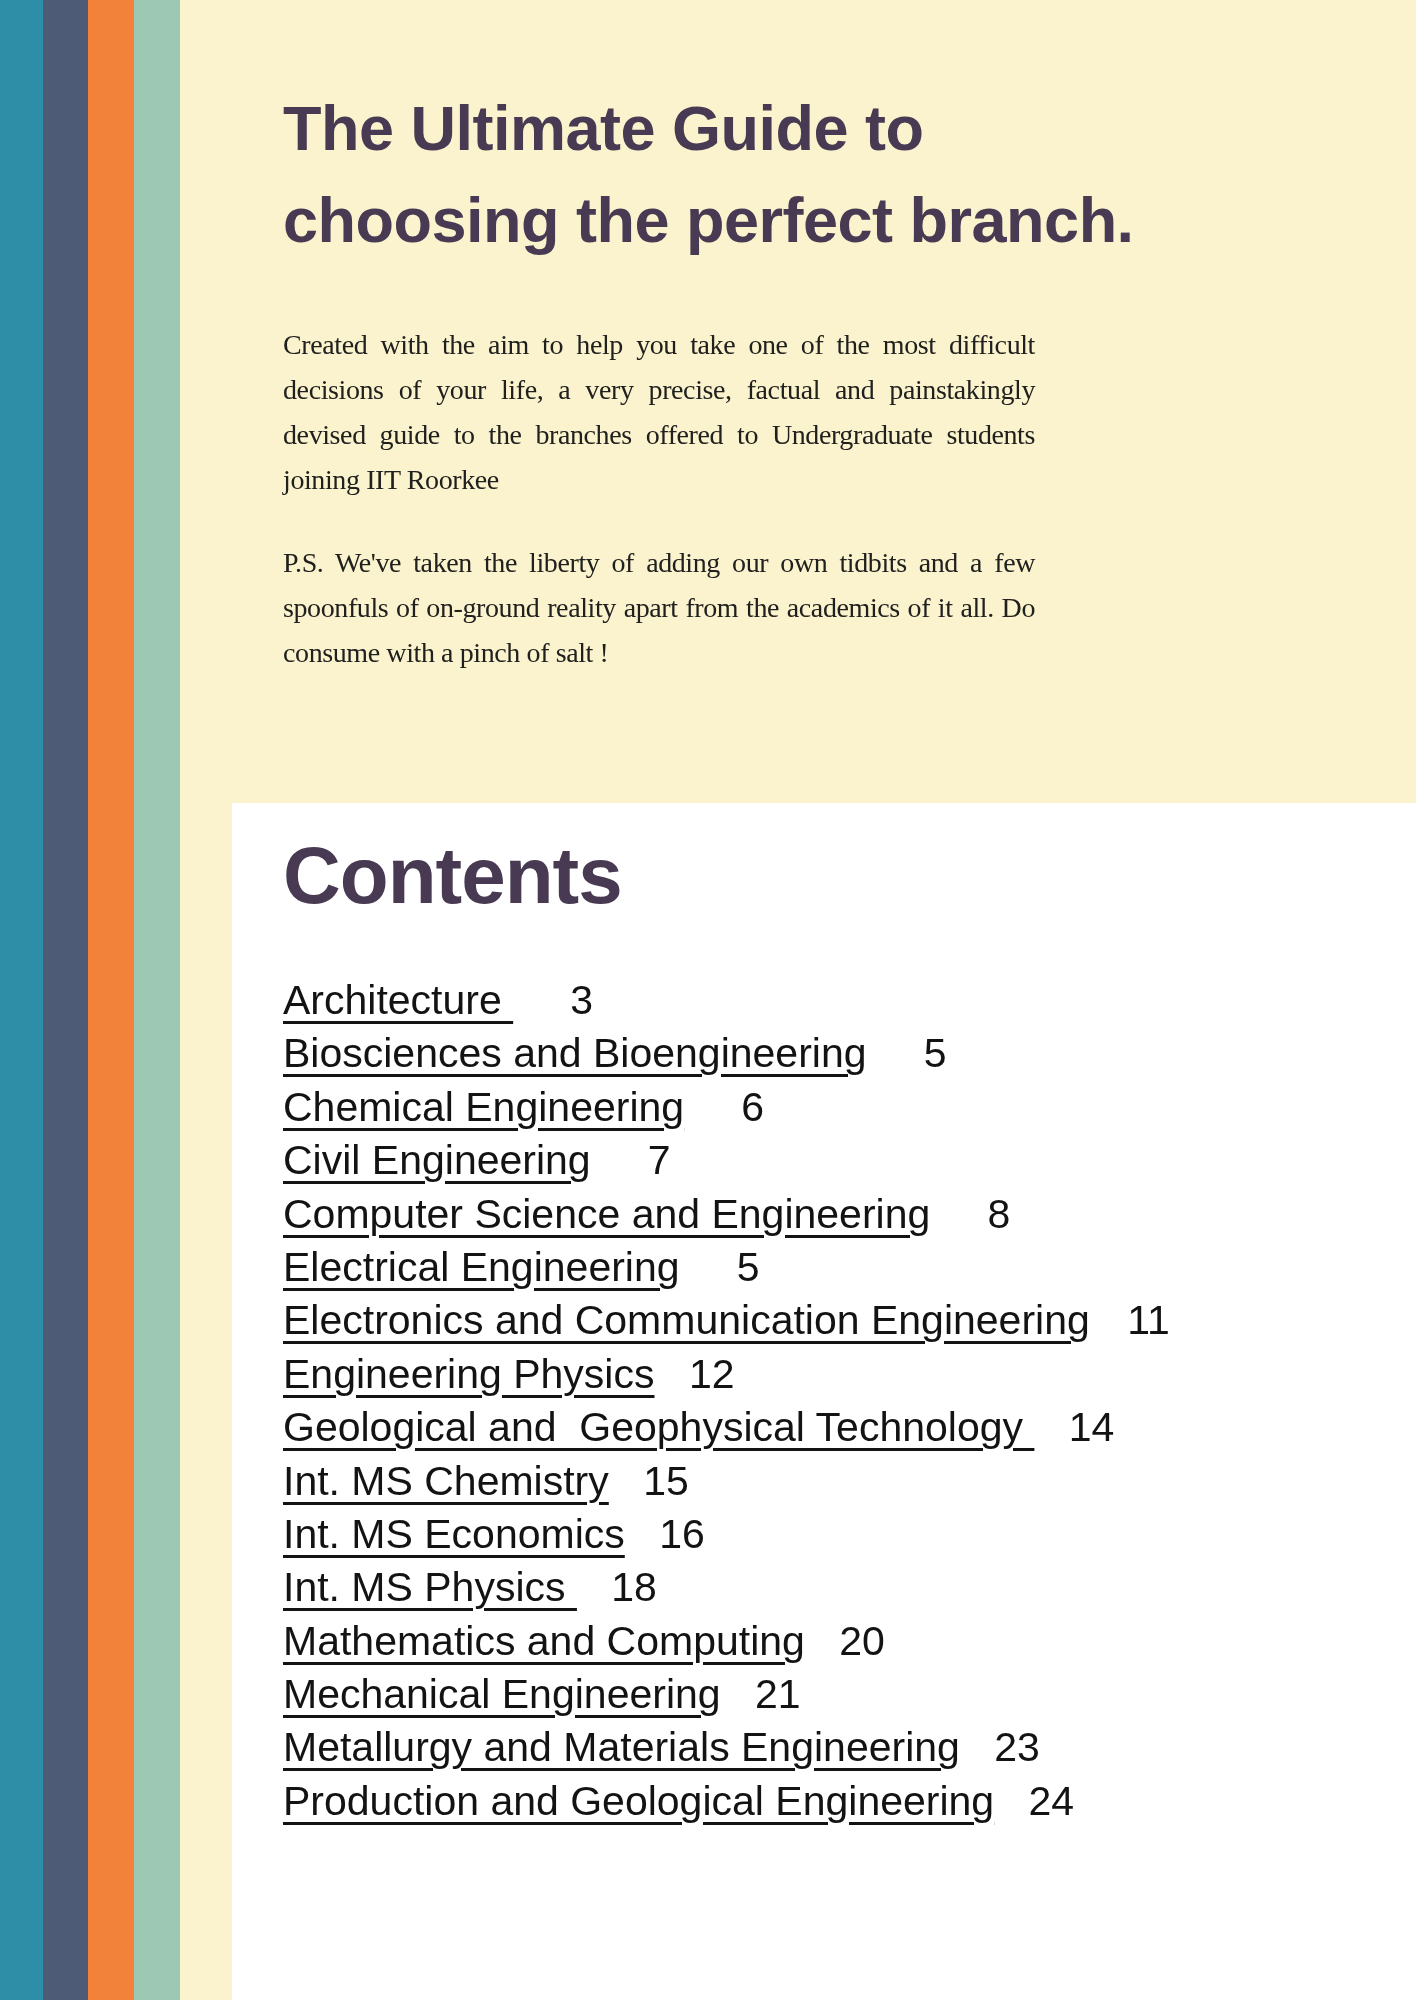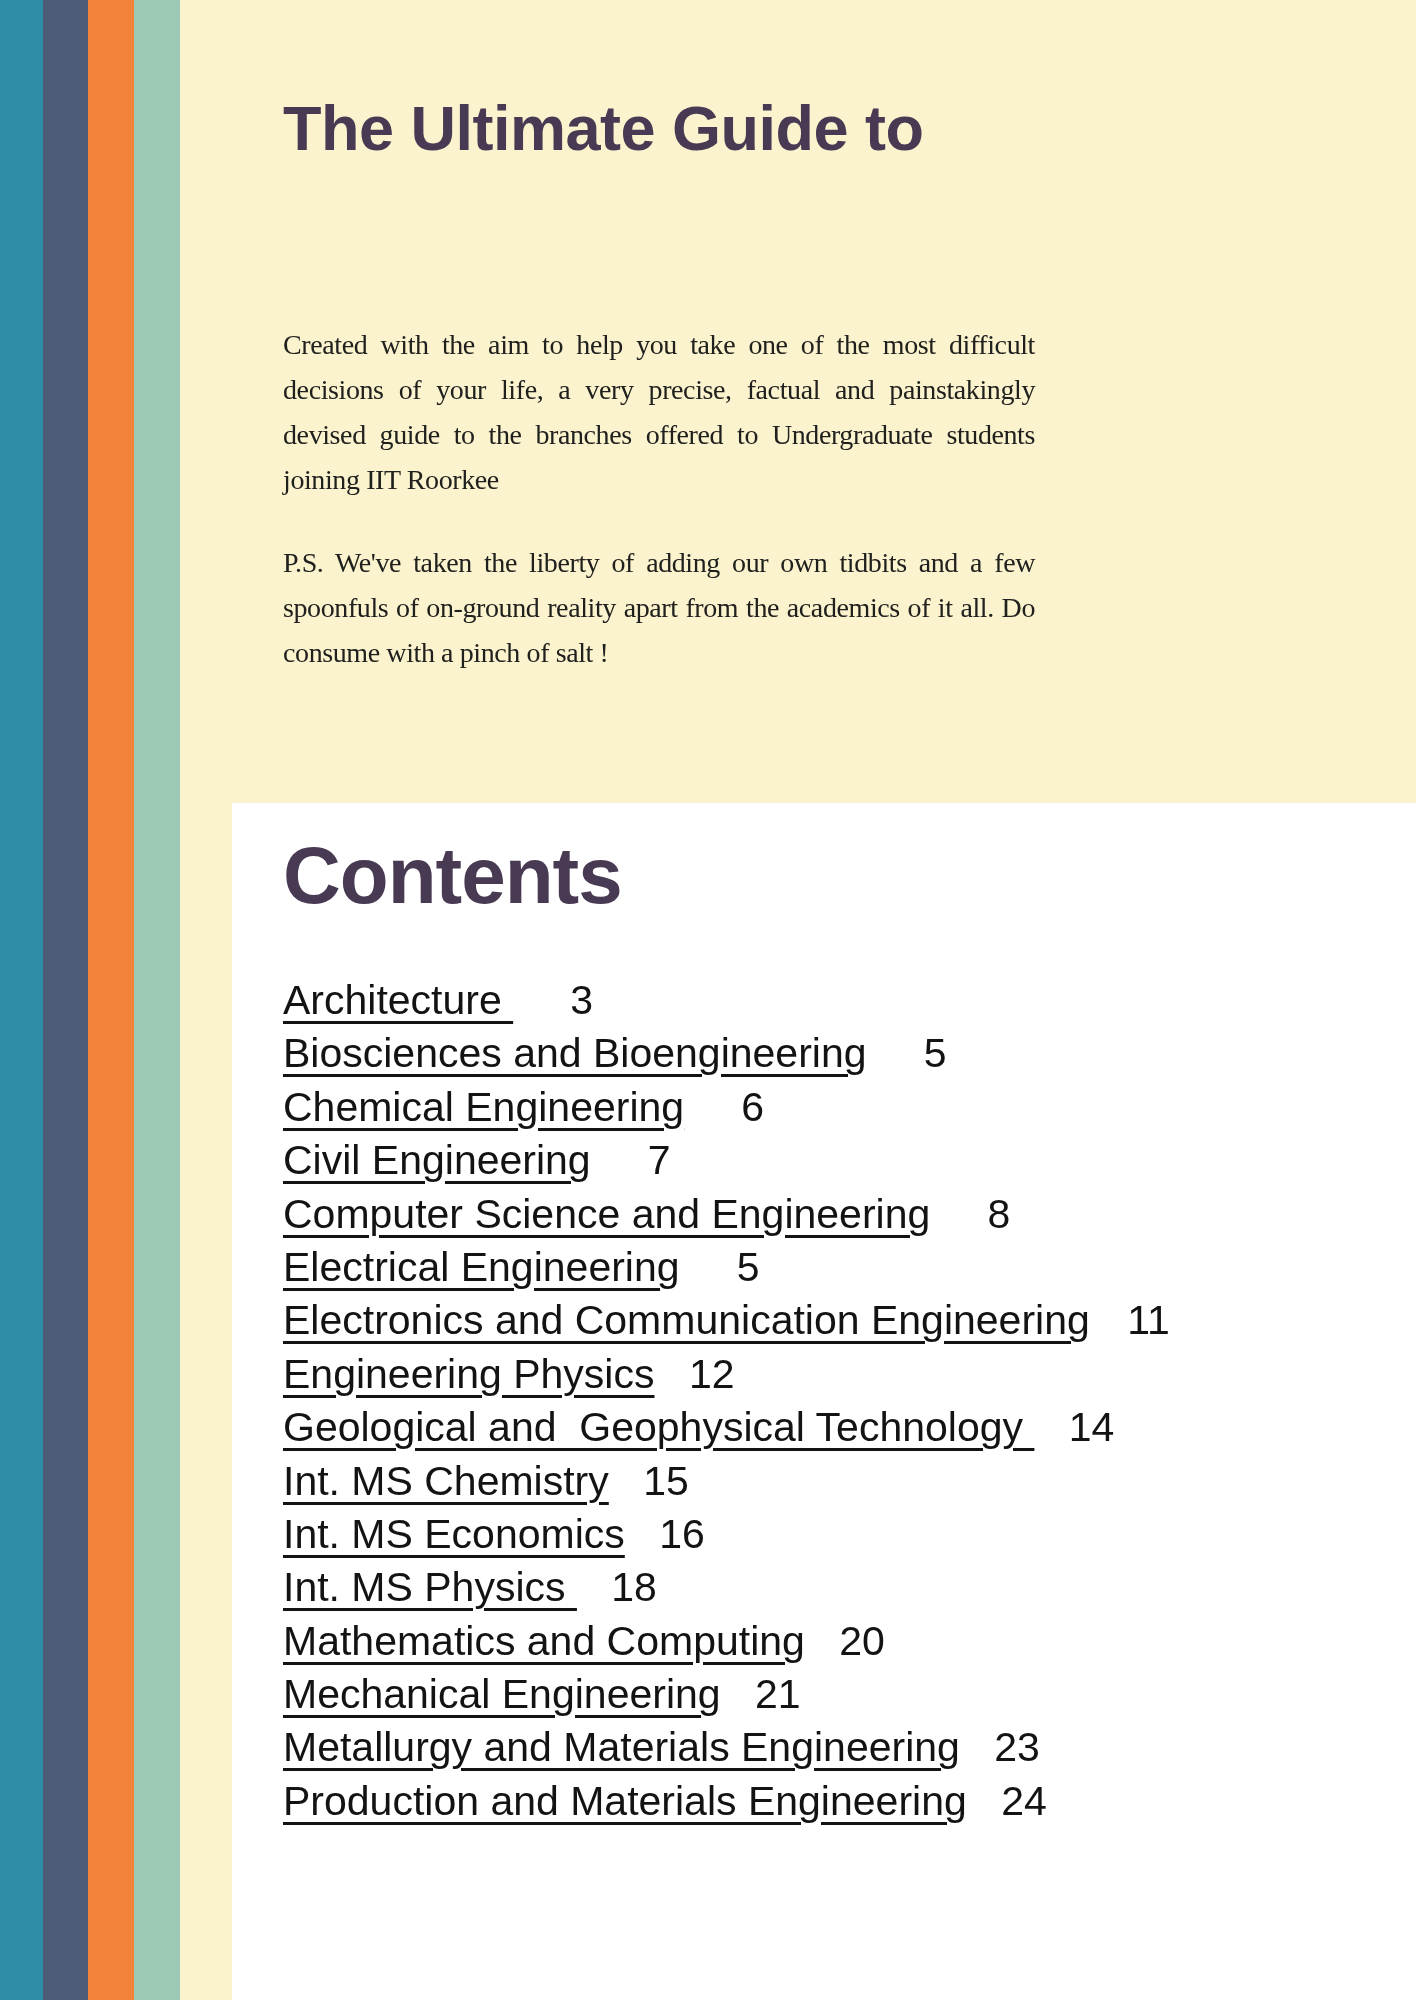--- a/index.html
+++ b/index.html
@@ -73,20 +73,21 @@
   <div class="stripe stripe-slate" style="background: rgb(78, 91, 118);"></div>
   <div class="stripe stripe-orange" style="background: rgb(242, 130, 57);"></div>
   <div class="stripe stripe-sage" style="background: rgb(157, 200, 180);"></div>
 
   <div class="cream" style="background: rgb(250, 243, 205);"></div>
 
   <div class="panel" style="background: rgb(255, 255, 255);"></div>
 
   <div class="title-block">
     <div class="title-line" style="color: rgb(72, 58, 82);">The Ultimate Guide to</div>
+    <div class="title-line" style="color: rgb(72, 58, 82);">choosing the perfect branch.</div>
   </div>
 
   <p class="body-par par-intro">Created with the aim to help you take one of the most difficult decisions of your life, a very precise, factual and painstakingly devised guide to the branches offered to Undergraduate students joining IIT Roorkee</p>
   <p class="body-par par-ps">P.S. We've taken the liberty of adding our own tidbits and a few spoonfuls of on-ground reality apart from the academics of it all. Do consume with a pinch of salt !</p>
 
   <div class="contents-heading" style="color: rgb(72, 58, 82);">Contents</div>
 
   <div class="toc">
     <div class="toc-row">
       <span class="toc-link">Architecture </span>
@@ -157,18 +158,18 @@
       <span class="toc-link">Mechanical Engineering</span>
       <span class="toc-page">21</span>
     </div>
 
     <div class="toc-row">
       <span class="toc-link">Metallurgy and Materials Engineering</span>
       <span class="toc-page">23</span>
     </div>
 
     <div class="toc-row">
-      <span class="toc-link">Production and Materials Engineering</span>
+      <span class="toc-link">Production and Geological Engineering</span>
       <span class="toc-page">24</span>
     </div>
   </div>
 
 </div>
 
 </body></html>

